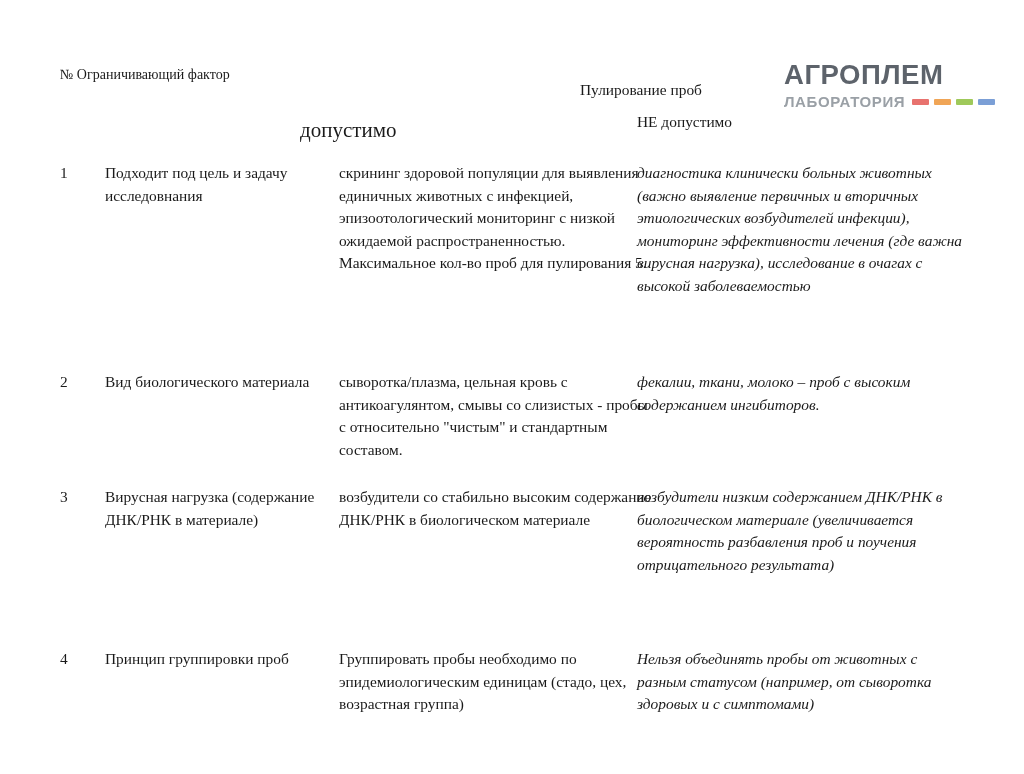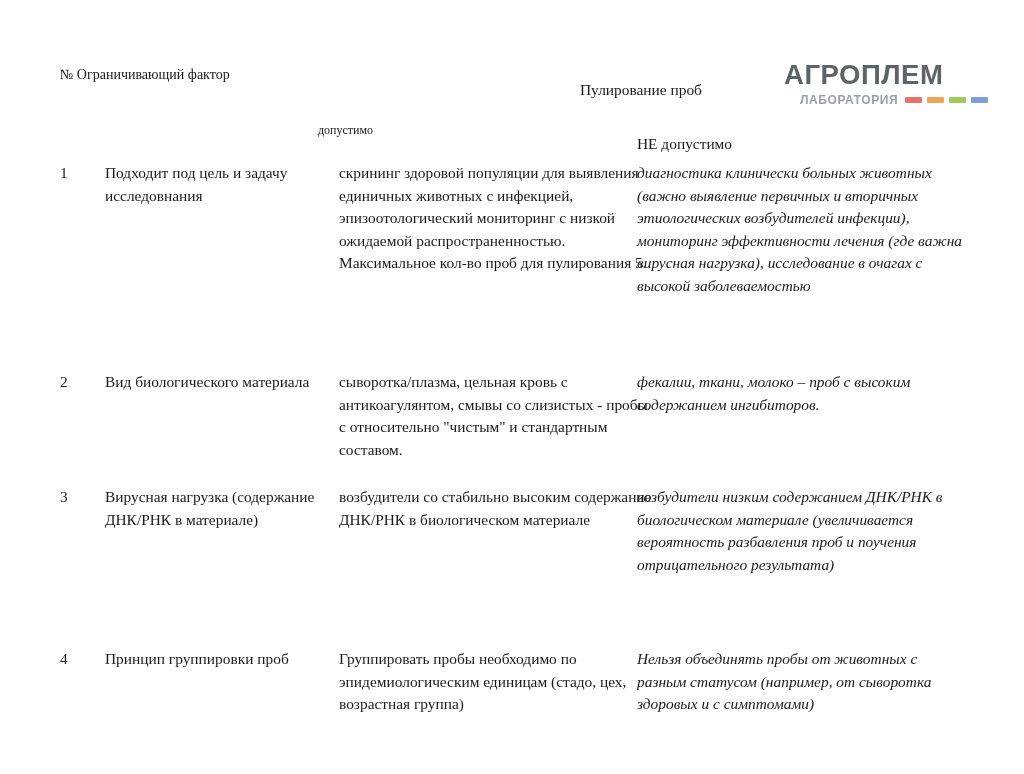--- a/index.html
+++ b/index.html
@@ -42,27 +42,26 @@
     transform: scaleX(1.02);
     transform-origin: left center;
   }
   .logo-sub-row {
     display: flex;
     align-items: center;
     margin-top: 5px;
     gap: 7px;
   }
   .logo-sub {
-    font-size: 12px;
+    font-size: 15px;
     font-weight: 700;
     letter-spacing: 0.6px;
     color: #9aa0a6;
     line-height: 1;
     white-space: nowrap;
-    margin-left: 16px;
   }
   .logo-dashes {
     display: flex;
     gap: 5px;
     align-items: center;
   }
   .logo-dash {
     width: 17px;
     height: 6px;
     border-radius: 1px;
@@ -107,30 +106,30 @@
   .hdr-pooling {
     position: absolute;
     left: 580px;
     top: 79px;
     font-size: 15.4px;
     line-height: 22.6px;
     white-space: nowrap;
   }
   .hdr-ok {
     position: absolute;
-    left: 318px;
+    left: 300px;
     top: 119px;
-    font-size: 12px;
+    font-size: 21px;
     line-height: 22.6px;
     white-space: nowrap;
   }
   .hdr-no {
     position: absolute;
     left: 637px;
-    top: 133px;
+    top: 111px;
     font-size: 15.4px;
     line-height: 22.6px;
     white-space: nowrap;
   }
 </style>
 </head>
 <body style="background: rgb(255, 255, 255); color: rgb(26, 26, 26);">
 
 <div class="slide">
 

